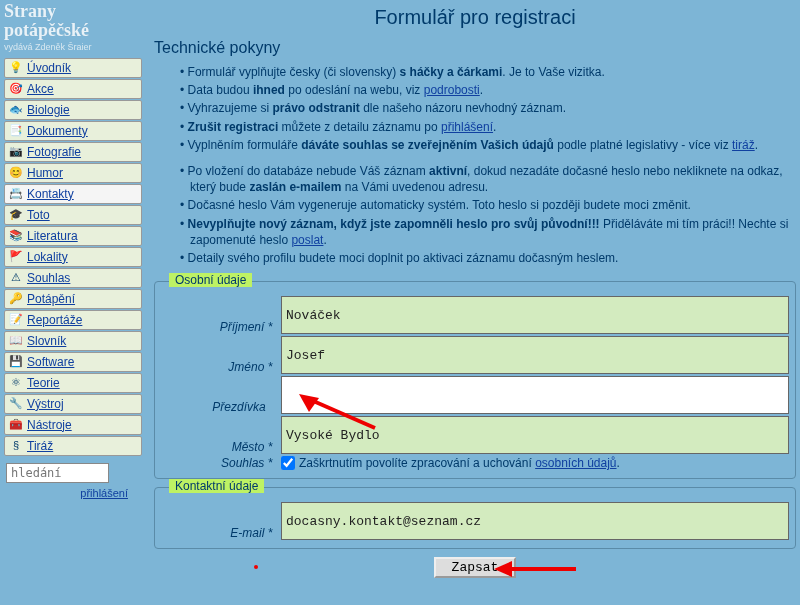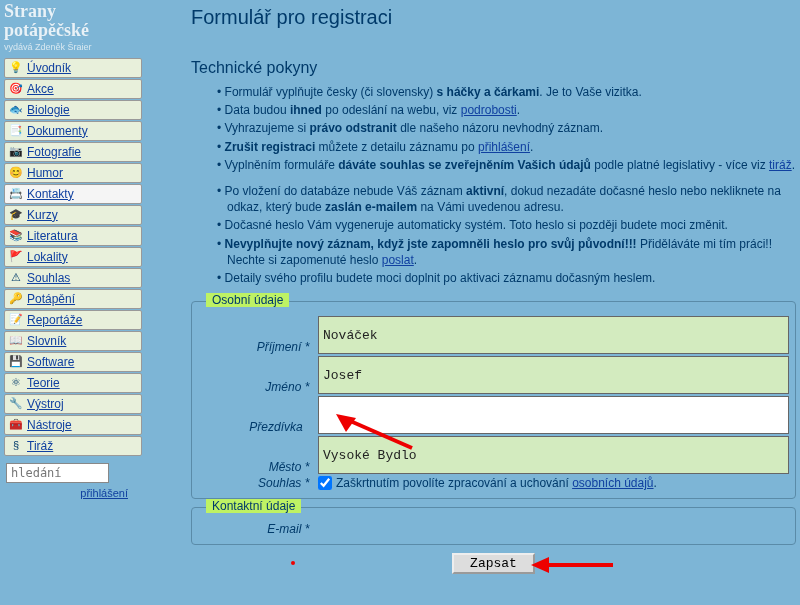--- a/index.html
+++ b/index.html
@@ -6,21 +6,21 @@
 body {
   background: #7db5d6;
   font-family: Verdana, Arial, sans-serif;
   font-size: 12px;
   color: #003a6a;
   width: 800px;
   height: 605px;
   overflow: hidden;
 }
 .container { display: flex; flex-direction: column; }
-.top-row { display: flex; gap: 37px; }
+.top-row { display: flex; }
 .sidebar {
   width: 142px;
   flex-shrink: 0;
   padding: 2px 0 0 4px;
 }
 .site-title {
   font-family: Georgia, serif;
   font-size: 18px;
   font-weight: bold;
   color: #e8f2f8;
@@ -76,22 +76,22 @@
 }
 .main {
   flex: 1;
   padding: 4px 4px 0 12px;
 }
 h1.page-title {
   font-family: Verdana, sans-serif;
   font-size: 20px;
   font-weight: normal;
   color: #003a6a;
-  text-align: left;
-  margin: 2px 0 30px;
+  text-align: center;
+  margin: 2px 0 10px;
 }
 h2.section {
   font-size: 16px;
   font-weight: normal;
   color: #003a6a;
   margin: 8px 0 6px;
 }
 ul.bullets {
   list-style: none;
   padding-left: 26px;
@@ -207,21 +207,21 @@
           <li>
             <span class="icon">😊</span>
             <a href="#">Humor</a>
           </li>
           <li class="active">
             <span class="icon">📇</span>
             <a href="#">Kontakty</a>
           </li>
           <li>
             <span class="icon">🎓</span>
-            <a href="#">Kurzy</a>
+            <a href="#">Toto</a>
           </li>
           <li>
             <span class="icon">📚</span>
             <a href="#">Literatura</a>
           </li>
           <li>
             <span class="icon">🚩</span>
             <a href="#">Lokality</a>
           </li>
           <li>
@@ -314,20 +314,21 @@
         <svg class="arrow" style="left:144px;top:112px" width="80" height="38">
           <line x1="76" y1="34" x2="12" y2="6" stroke="#e00" stroke-width="4"></line>
           <polygon points="0,0 20,4 10,18" fill="#e00"></polygon>
         </svg>
       </div>
 
       <div class="form-box contact">
         <div class="legend">Kontaktní údaje</div>
         <div class="form-row">
           <div class="form-label"><span>E-mail</span><span class="req">*</span></div>
+          <input class="form-input" value="docasny.kontakt@seznam.cz" style="">
         </div>
       </div>
 
       <div class="submit-row" style="position:relative">
         <span class="red-dot" style="left:100px;top:8px"></span>
         <button class="submit-btn">Zapsat</button>
         <svg class="arrow" style="left:340px;top:2px" width="86" height="20">
           <line x1="82" y1="10" x2="14" y2="10" stroke="#e00" stroke-width="4"></line>
           <polygon points="0,10 18,2 18,18" fill="#e00"></polygon>
         </svg>

